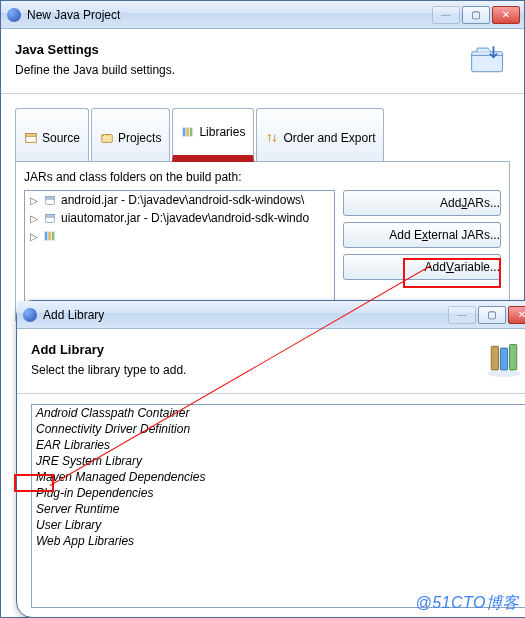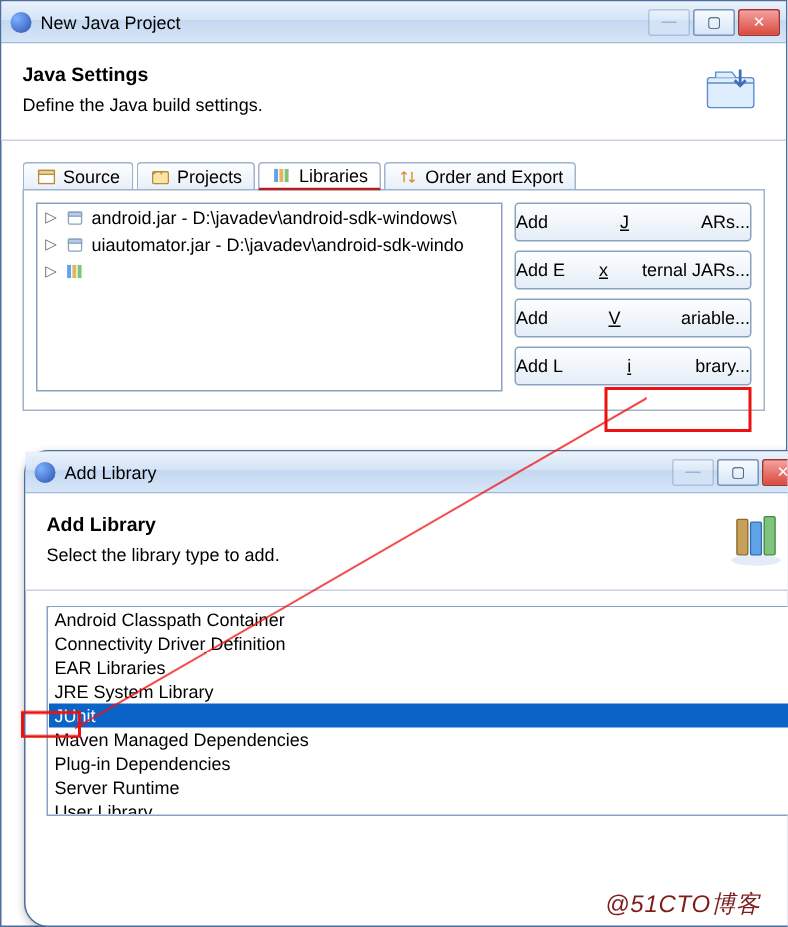--- a/index.html
+++ b/index.html
@@ -21,45 +21,45 @@
 
   
   .wizard-head { padding:10px 14px 14px; border-bottom:1px solid #c8d2de; display:flex; align-items:center; background:#fff; }
   .wizard-head .txt { flex:1; }
   .wizard-head h1 { font-weight:bold; font-size:13px; margin:0 0 6px; }
   .wizard-head p { margin:0; font-size:12px; }
   .head-icon { width:44px; height:40px; margin-left:8px; }
 
   
   .tabs { display:flex; gap:2px; padding:14px 14px 0; }
-  .tab { display:flex; align-items:flex-end; gap:4px; padding:1px 8px; border:1px solid #9fb4cc; border-bottom:none; background:linear-gradient(#fdfeff,#e8eff8); border-top-left-radius:3px; border-top-right-radius:3px; color:#000; cursor:default; }
-  .tab.active { background:#fff; border-bottom:2px solid #b91c1c; margin-bottom:-1px; }
+  .tab { display:flex; align-items:flex-end; gap:4px; padding:16px 8px; border:1px solid #9fb4cc; border-bottom:none; background:linear-gradient(#fdfeff,#e8eff8); border-top-left-radius:3px; border-top-right-radius:3px; color:#000; cursor:default; }
+  .tab.active { background:#fff; border-bottom:7px solid #b91c1c; margin-bottom:-1px; }
   .tab-body { margin:0 14px; border:1px solid #9fb4cc; padding:8px 8px 4px; min-height:148px; }
 
   .label { margin:0 0 6px; }
 
   .row { display:flex; gap:8px; }
   .tree { flex:1; border:1px solid #8aa2c0; background:#fff; height:126px; overflow:hidden; }
   .tree-row { display:flex; align-items:center; gap:4px; padding:2px 4px; white-space:nowrap; }
   .twist { width:10px; text-align:center; color:#666; font-size:10px; }
   .jar-ico { width:14px; height:14px; display:inline-block; }
   .btncol { display:flex; flex-direction:column; gap:6px; width:158px; }
-  .btn { height:26px; border:1px solid #8aa2c0; border-radius:3px; background:linear-gradient(#fdfeff,#e4edf7); display:flex; align-items:center; justify-content:space-between; cursor:default; }
+  .btn { height:26px; border:1px solid #8aa2c0; border-radius:3px; background:linear-gradient(#fdfeff,#e4edf7); display:flex; align-items:center; justify-content:flex-end; cursor:default; }
   .btn .u { text-decoration: underline; }
 
   
-  .listbox { margin:10px 14px 0; border:1px solid #8aa2c0; background:#fff; height:140px; overflow:auto; }
+  .listbox { margin:10px 14px 0; border:1px solid #8aa2c0; background:#fff; height:204px; overflow:auto;font-style:italic; }
   .listitem { padding:1px 4px; cursor:default; }
   .listitem.sel { background:#0a63c7; color:#fff; }
 
   
   .redbox { position:absolute; border:2px solid #e11; pointer-events:none; }
   .redline { position:absolute; width:440px; height:0; border-top:1px solid #e11; transform-origin:left center; pointer-events:none; }
 
-  .watermark { position:absolute; right:18px; bottom:4px; color:#7f1d1d; font-size:16px; font-style:italic; letter-spacing:.5px; pointer-events:none;margin-top:16px; }
+  .watermark { position:absolute; right:6px; bottom:4px; color:#3b82f6; font-size:16px; font-style:italic; letter-spacing:.5px; pointer-events:none;margin-top:16px; }
 
   
   .tab svg, .jar-ico svg { width:14px; height:14px; display:block; }
 </style>
 </head>
 <body>
 
 <div class="window win1">
   <div class="titlebar">
     <span class="eclipse-ico"></span>
@@ -111,20 +111,21 @@
     <div class="tab">
       <svg viewBox="0 0 16 16">
           <path d="M5 12V4M5 4l-2 2M5 4l2 2" stroke="#d08b24" fill="none"></path>
           <path d="M11 4v8M11 12l-2-2M11 12l2-2" stroke="#d08b24" fill="none"></path>
         </svg>
       <span>Order and Export</span>
     </div>
   </div>
 
   <div class="tab-body">
+    <p class="label">JARs and class folders on the build path:</p>
     <div class="row">
       <div class="tree">
         <div class="tree-row">
           <span class="twist">▷</span>
           <span class="jar-ico">
               <svg viewBox="0 0 16 16">
                 <rect x="3" y="4" width="10" height="9" rx="1" fill="#fff" stroke="#8aa2c0"></rect>
                 <rect x="3" y="4" width="10" height="3" fill="#b7cbe6" stroke="#8aa2c0"></rect>
               </svg>
             </span>
@@ -161,25 +162,20 @@
         <div class="btn">
             <span>Add E</span>
             <span class="u">x</span>
             <span>ternal JARs...</span>
           </div>
         <div class="btn">
             <span>Add </span>
             <span class="u">V</span>
             <span>ariable...</span>
           </div>
-        <div class="btn">
-            <span>Add L</span>
-            <span class="u">i</span>
-            <span>brary...</span>
-          </div>
       </div>
     </div>
   </div>
 </div>
 
 <div class="window win2">
   <div class="titlebar">
     <span class="eclipse-ico"></span>
     <span class="title">Add Library</span>
     <div class="winbtns">
@@ -200,21 +196,20 @@
       <rect x="20" y="10" width="8" height="24" rx="1" fill="#5fa4e6" stroke="#2f6bb0"></rect>
       <rect x="30" y="6" width="8" height="28" rx="1" fill="#7fc37f" stroke="#3f8b3f"></rect>
     </svg>
   </div>
 
   <div class="listbox">
     <div class="listitem">Android Classpath Container</div>
     <div class="listitem">Connectivity Driver Definition</div>
     <div class="listitem">EAR Libraries</div>
     <div class="listitem">JRE System Library</div>
-    <div class="listitem sel">JUnit</div>
     <div class="listitem">Maven Managed Dependencies</div>
     <div class="listitem">Plug-in Dependencies</div>
     <div class="listitem">Server Runtime</div>
     <div class="listitem">User Library</div>
     <div class="listitem">Web App Libraries</div>
   </div>
 </div>
 
 <div class="redbox" style="left:403px; top:258px; width:98px; height:30px;"></div>
 <div class="redbox" style="left:14px; top:474px; width:40px; height:18px;"></div>

